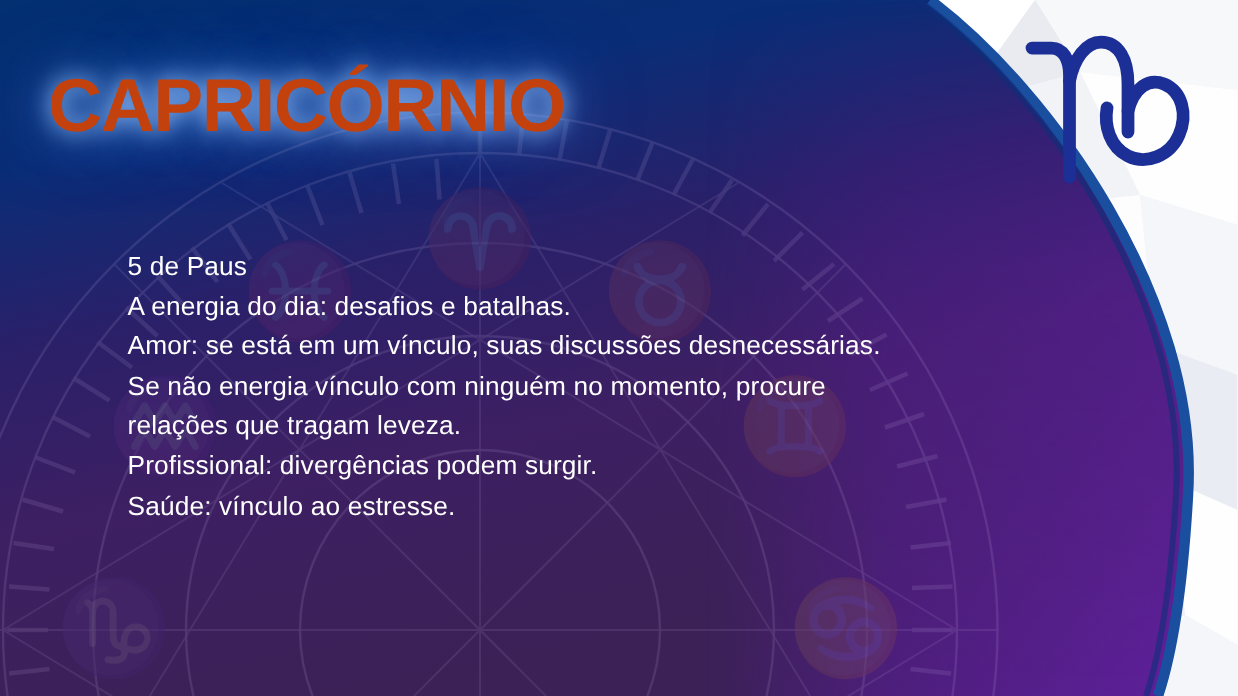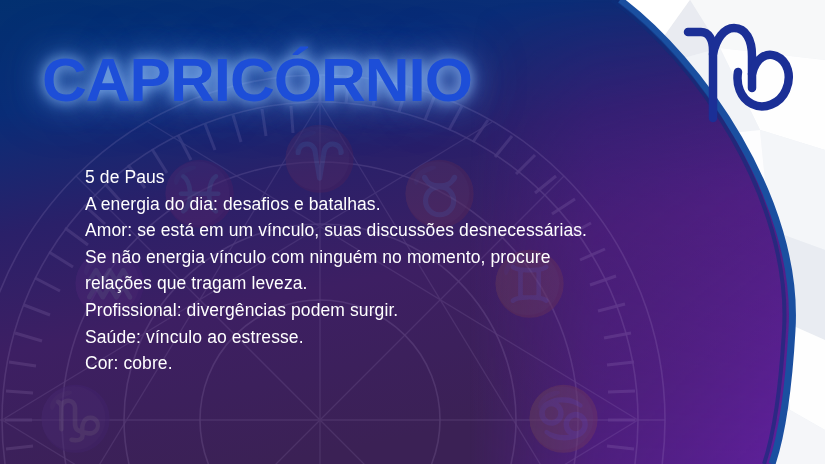--- a/index.html
+++ b/index.html
@@ -41,26 +41,26 @@
     height: 720px;
     opacity: 0.16;
     pointer-events: none;
   }
 
   
   .title {
     position: absolute;
     left: 31px;
     top: 33px;
-    margin: 11px;
-    font-size: 62px;
+    margin: 1px;
+    font-size: 50px;
     line-height: 72px;
     font-weight: bold;
     letter-spacing: -1px;
-    color: #1d4ed8;
+    color: #c2410c;
     white-space: nowrap;
     text-shadow:
       0 0 14px rgba(150,195,255,0.95),
       0 0 30px rgba(110,170,255,0.75),
       0 0 52px rgba(80,150,255,0.55);
   }
 
   
   .body-copy {
     position: absolute;
@@ -260,21 +260,20 @@
 
   <h1 class="title">CAPRICÓRNIO</h1>
 
   <div class="body-copy">
     <p class="body-line">5 de Paus</p>
     <p class="body-line">A energia do dia: desafios e batalhas.</p>
     <p class="body-line">Amor: se está em um vínculo, suas discussões desnecessárias.</p>
     <p class="body-line wrapped">Se não energia vínculo com ninguém no momento, procure relações que tragam leveza.</p>
     <p class="body-line">Profissional: divergências podem surgir.</p>
     <p class="body-line">Saúde: vínculo ao estresse.</p>
-    <p class="body-line">Cor: cobre.</p>
   </div>
 
   <svg class="glyph" viewBox="0 0 126 116">
     <g fill="none" stroke="#1b2f96" stroke-width="8.5" stroke-linecap="round" stroke-linejoin="round">
       <path d="M12,18 L25,18 C33,18 37,26 37,36 L37,104"></path>
       <path d="M37,40 C40,25 48,14 58,14 C70,14 76,26 76,42 L76,74"></path>
       <path d="M76,60 C80,44 90,38 100,42 C112,47 116,62 110,76 C104,90 88,96 76,90 C64,84 60,70 62,58"></path>
     </g>
   </svg>
 

